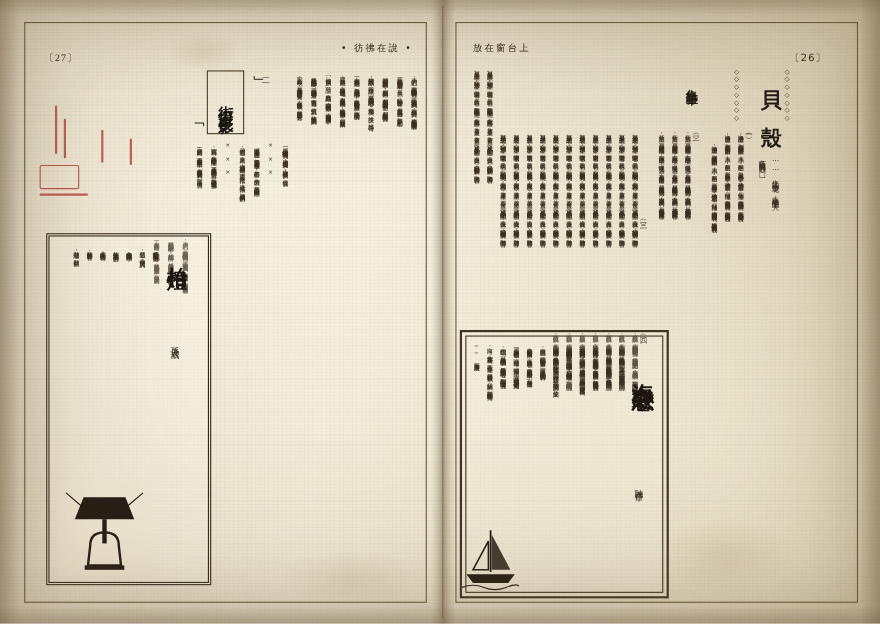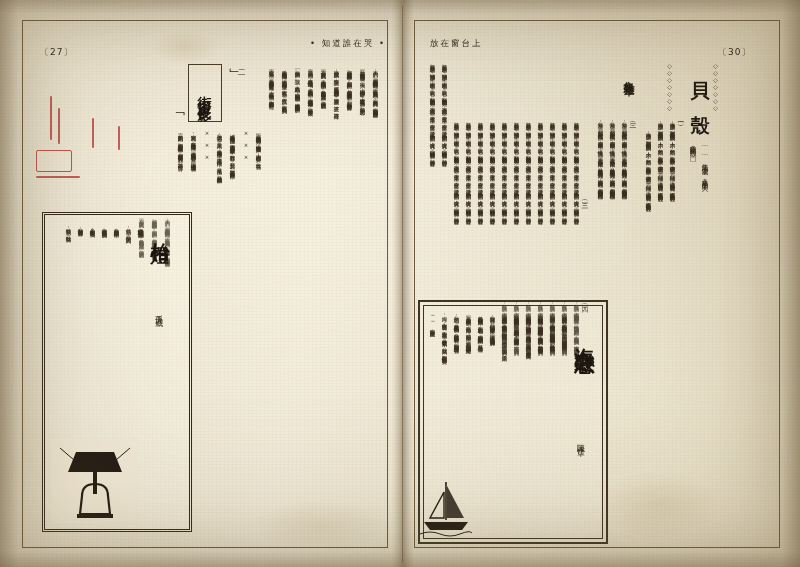--- a/index.html
+++ b/index.html
@@ -247,22 +247,22 @@
 </head>
 <body>
 
 <div id="page">
 
   <div class="paper"></div>
   <div class="grain"></div>
 
   <div class="page-frame" id="left-page-frame"></div>
 
-  <div class="folio" style="left:40px; top:46px;">〔27〕</div>
-  <div class="running-head" style="left:310px; top:38px;">• 知道誰在哭 •</div>
+  <div class="folio" style="left:40px; top:46px;font-family:Liberation Serif, serif;">〔27〕</div>
+  <div class="running-head" style="left:310px; top:38px;">• 彷彿在說 •</div>
 
   <div class="title-small" style="left:227px; top:62px; height:26px; font-size:10px;">」</div>
   <div class="boxed-title" style="left:188px; top:64px; width:34px; height:58px;">
     <span>街燈夜影</span>
   </div>
   <div class="title-small" style="left:173px; top:108px; height:22px; font-size:10px;">「</div>
   <div class="vtext" style="left:236px; top:64px; height:28px; font-size:8px;">二</div>
 
   <div class="vtext body-col" style="left:366px; top:66px; width:13px; height:310px;">不少的人們，都說有一盞燈在街角的轉彎處，它從黃昏一直亮到天明，照着來往的行人，也照着那些無家可歸的流浪者。</div>
   <div class="vtext body-col" style="left:353px; top:66px; width:13px; height:330px;">我曾在一個初冬的晚上走過那裏，風很大，吹得街樹沙沙作響，燈光在風裏搖晃着，像一顆不安定的心。</div>
@@ -306,21 +306,21 @@
       <rect x="41" y="34" width="4" height="22" fill="#241d14"></rect>
       <path d="M30 58 Q30 46 43 46 Q56 46 56 58 L58 76 L28 76 Z" fill="none" stroke="#241d14" stroke-width="2.2"></path>
       <rect x="25" y="76" width="36" height="4" fill="#241d14"></rect>
       <line x1="22" y1="22" x2="8" y2="10" stroke="#241d14" stroke-width="1"></line>
       <line x1="64" y1="22" x2="78" y2="10" stroke="#241d14" stroke-width="1"></line>
     </svg>
   </div>
 
   <div class="page-frame" id="right-page-frame"></div>
 
-  <div class="folio" style="left:718px; top:46px;">〔30〕</div>
+  <div class="folio" style="left:718px; top:46px;">〔26〕</div>
   <div class="running-head" style="left:430px; top:38px;">放在窗台上</div>
 
   <div class="orn-row" style="left:712px; top:62px; height:40px;">◇◇◇◇◇◇◇</div>
   <div class="orn-row" style="left:666px; top:62px; height:40px;">◇◇◇◇◇◇◇</div>
   <div class="title-big" style="left:688px; top:66px; height:30px;">貝</div>
   <div class="title-big" style="left:688px; top:100px; height:30px;">殼</div>
   <div class="title-small" style="left:620px; top:72px; height:46px;">集雜筆</div>
   <div class="subtitle" style="left:700px; top:140px; height:110px;">……生活的小浪花了，走之路的上面了大</div>
   <div class="subtitle" style="left:688px; top:140px; height:80px;">多陌莫問貝殼 □</div>
 

